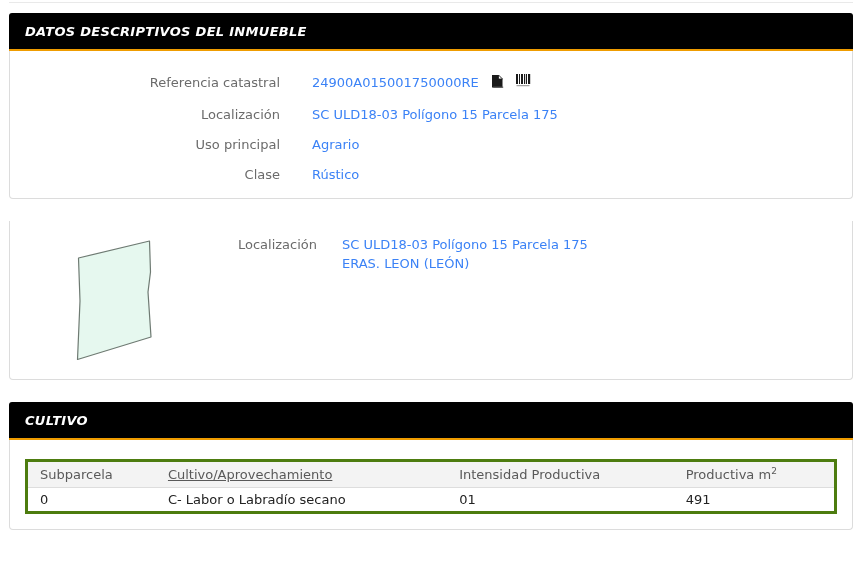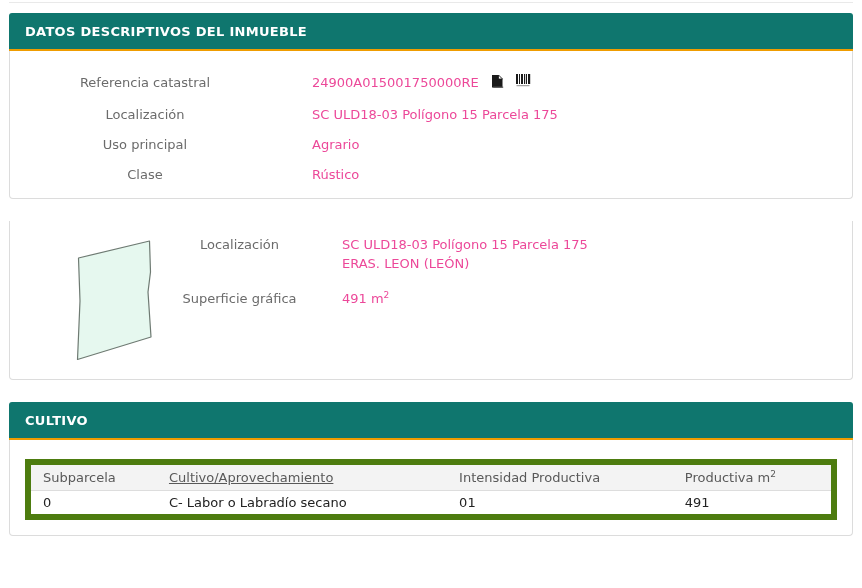--- a/index.html
+++ b/index.html
@@ -7,58 +7,59 @@
   body {
     width:862px; height:588px;
     font-family:"DejaVu Sans","Liberation Sans",sans-serif;
     font-size:13px; color:#1c1c1c;
   }
   .page { padding:2px 9px 8px 9px; }
   .top-divider { border-top:1px solid #e9e9e9; margin-bottom:10px; }
 
   .panel { margin-bottom:22px; }
   .panel-header {
-    background:#0f766e;
+    background:#000000;
     border-bottom:2px solid #ef9c00;
     border-radius:3px 3px 0 0;
     height:38px;
     display:flex; align-items:center;
     padding:12px 16px;
+    font-style:italic;
   }
   .panel-title {
     color:#ffffff; font-weight:bold; font-size:13px; letter-spacing:0.3px;
   }
   .panel-body {
     background:#ffffff;
     border:1px solid #dcdcdc; border-top:none;
     border-radius:0 0 4px 4px;
   }
 
   
   .fields { padding:22px 0 14px 0; }
   .field-row { display:flex; margin-bottom:11px; line-height:19px; }
   .field-row:last-child { margin-bottom:0; }
-  .flabel { width:270px; flex:0 0 270px; text-align:center; color:#6b6b6b; }
-  .fvalue { margin-left:32px; color:#ec4899; }
+  .flabel { width:270px; flex:0 0 270px; text-align:right; color:#6b6b6b; }
+  .fvalue { margin-left:32px; color:#3b82f6; }
 
   .icon-btn { display:inline-block; vertical-align:-2px; margin-left:7px; cursor:pointer; }
 
   
   .parcel-flex { display:flex; padding:13px 0 12px 0; }
   .parcel-box { flex:0 0 92px; margin-left:60px; }
   .parcel-fields { padding-top:1px; }
   .parcel-fields .flabel { width:155px; flex:0 0 155px; }
   .parcel-fields .fvalue { margin-left:25px; }
   .parcel-fields .field-row { margin-bottom:16px; }
 
   
   .table-wrap { padding:19px 15px 15px 15px; }
   table.cultivo {
     width:100%; border-collapse:collapse; font-size:13px;
-    border:6px solid #4d7c0f;
+    border:3px solid #4d7c0f;
   }
   table.cultivo th {
     background:#f3f3f3; color:#595959; font-weight:normal; text-align:left;
     padding:5px 12px; border-bottom:1px solid #dddddd;
   }
   table.cultivo td {
     color:#222222; padding:4px 12px; background:#ffffff;
   }
   sup { font-size:9px; line-height:0; }
   .col-1{width:16%;} .col-2{width:36%;text-decoration:underline;} .col-3{width:28%;} .col-4{width:20%;}
@@ -126,24 +127,20 @@
           </svg>
         </div>
         <div class="parcel-fields">
           <div class="field-row">
             <span class="flabel">Localización</span>
             <span class="fvalue">
               <div>SC ULD18-03 Polígono 15 Parcela 175</div>
               <div>ERAS. LEON (LEÓN)</div>
             </span>
           </div>
-          <div class="field-row">
-            <span class="flabel">Superficie gráfica</span>
-            <span class="fvalue"><span>491 m</span><sup>2</sup></span>
-          </div>
         </div>
       </div>
     </div>
   </section>
 
   <section class="panel">
     <div class="panel-header">
       <span class="panel-title">CULTIVO</span>
     </div>
     <div class="panel-body">

